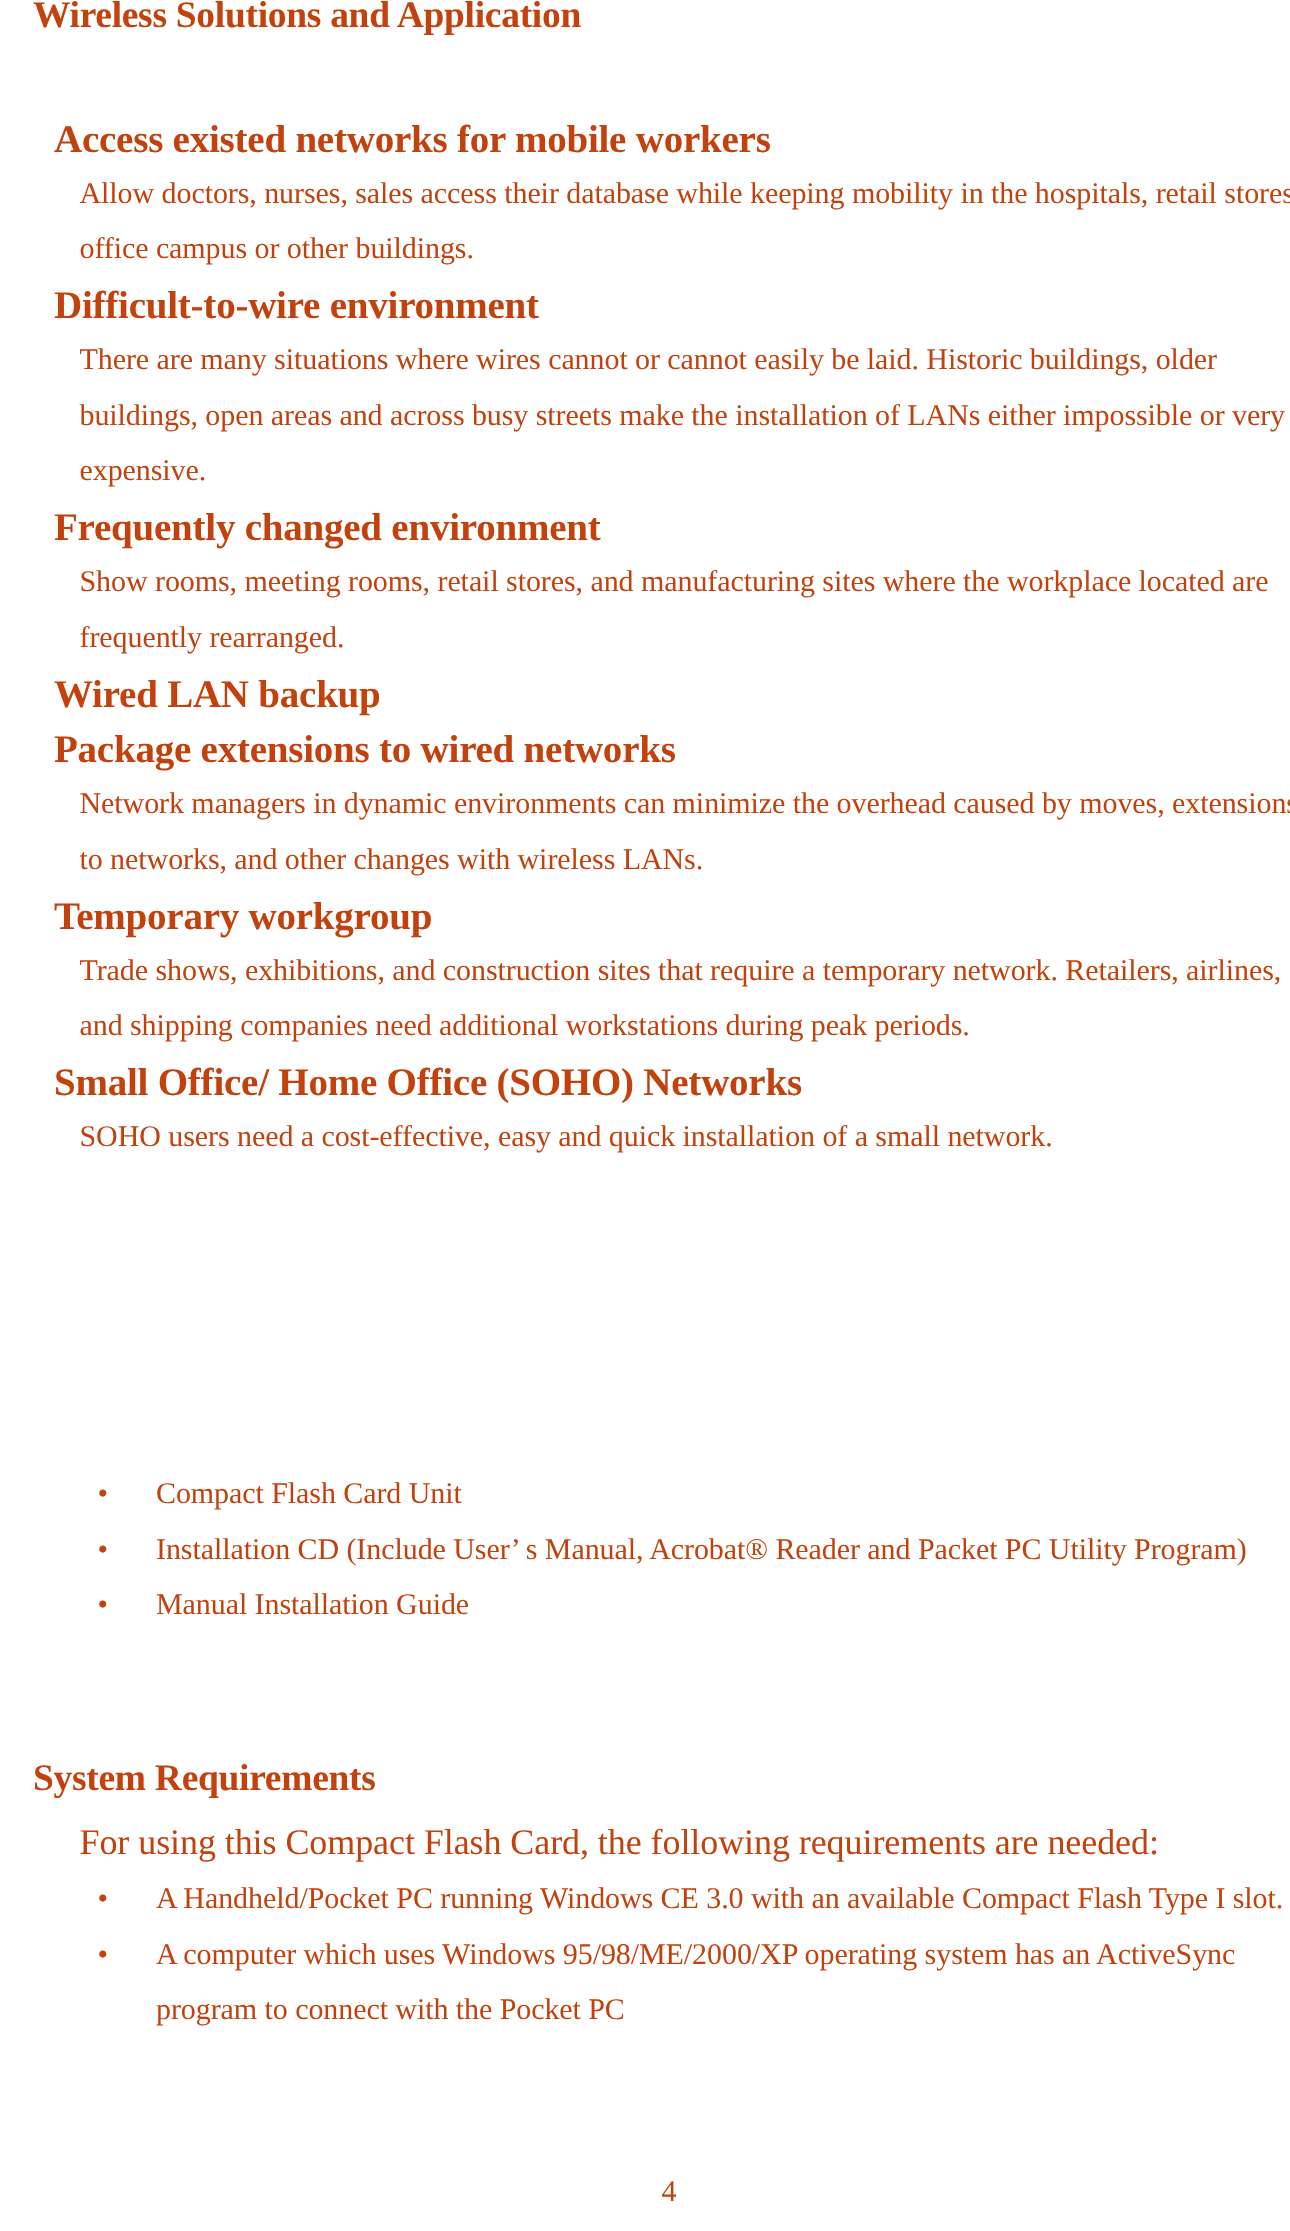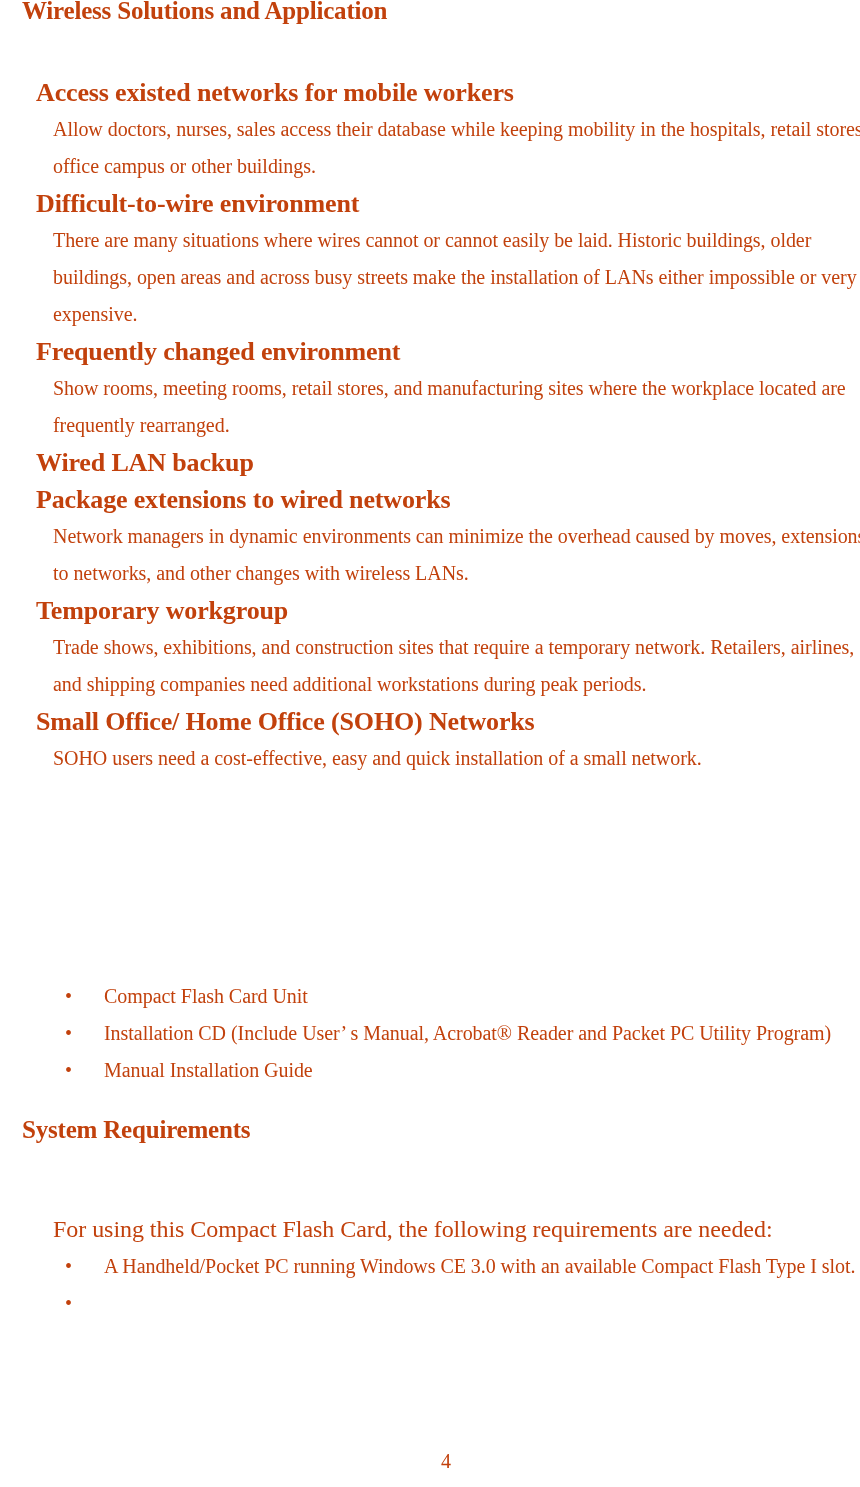--- a/index.html
+++ b/index.html
@@ -34,21 +34,21 @@
     top: -3px;
   }
   #h-package {
     position: absolute;
     left: 6px;
     top: 940px;
   }
   #h-sysreq {
     position: absolute;
     left: 6px;
-    top: 1116px;
+    top: 1172px;
   }
 
   
   .solutions {
     position: absolute;
     left: 0;
     top: 74px;
     width: 860px;
   }
   .sub-h {
@@ -166,18 +166,19 @@
 
   <div id="sysreq-intro">For using this Compact Flash Card, the following requirements are needed:</div>
 
   <ul class="bullets" id="sysreq-list">
     <li class="bullet-item">
       <span class="dot">•</span>
       <span>A Handheld/Pocket PC running Windows CE 3.0 with an available Compact Flash Type I slot.</span>
     </li>
     <li class="bullet-item">
       <span class="dot">•</span>
+      <span>A computer which uses Windows 95/98/ME/2000/XP operating system has an ActiveSync program to connect with the Pocket PC</span>
     </li>
   </ul>
 
   <div id="page-number">4</div>
 
 </div>
 
 </body></html>

